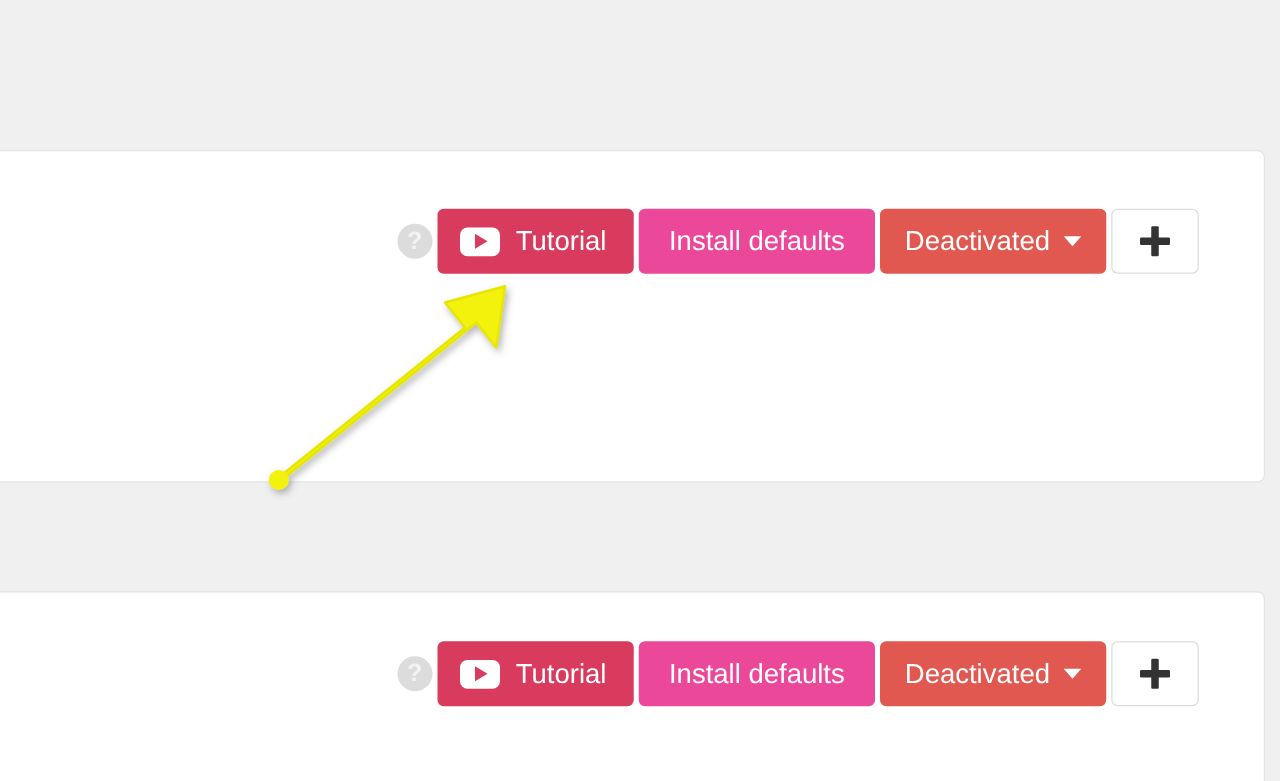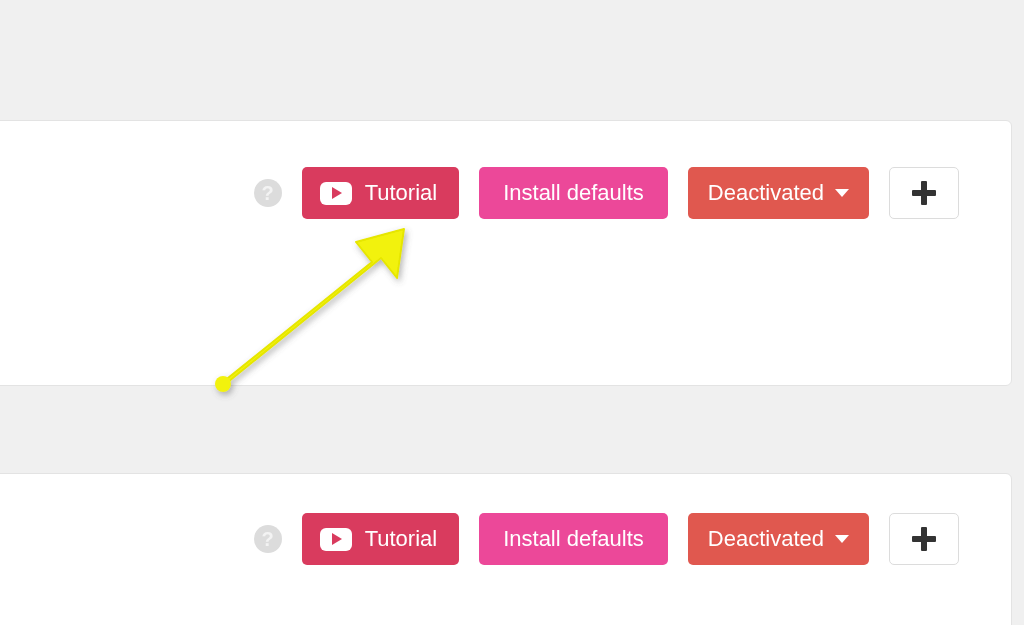--- a/index.html
+++ b/index.html
@@ -39,21 +39,21 @@
     top: 473px;
     height: 190px;
   }
 
   
   .toolbar {
     position: absolute;
     right: 52px;
     display: flex;
     align-items: center;
-    gap: 20px;
+    gap: 4px;
   }
   .panel-one .toolbar { top: 46px; }
   .panel-two .toolbar { top: 39px; }
 
   
   .help-icon {
     width: 28px;
     height: 28px;
     border-radius: 50%;
     background: #dcdcdc;

